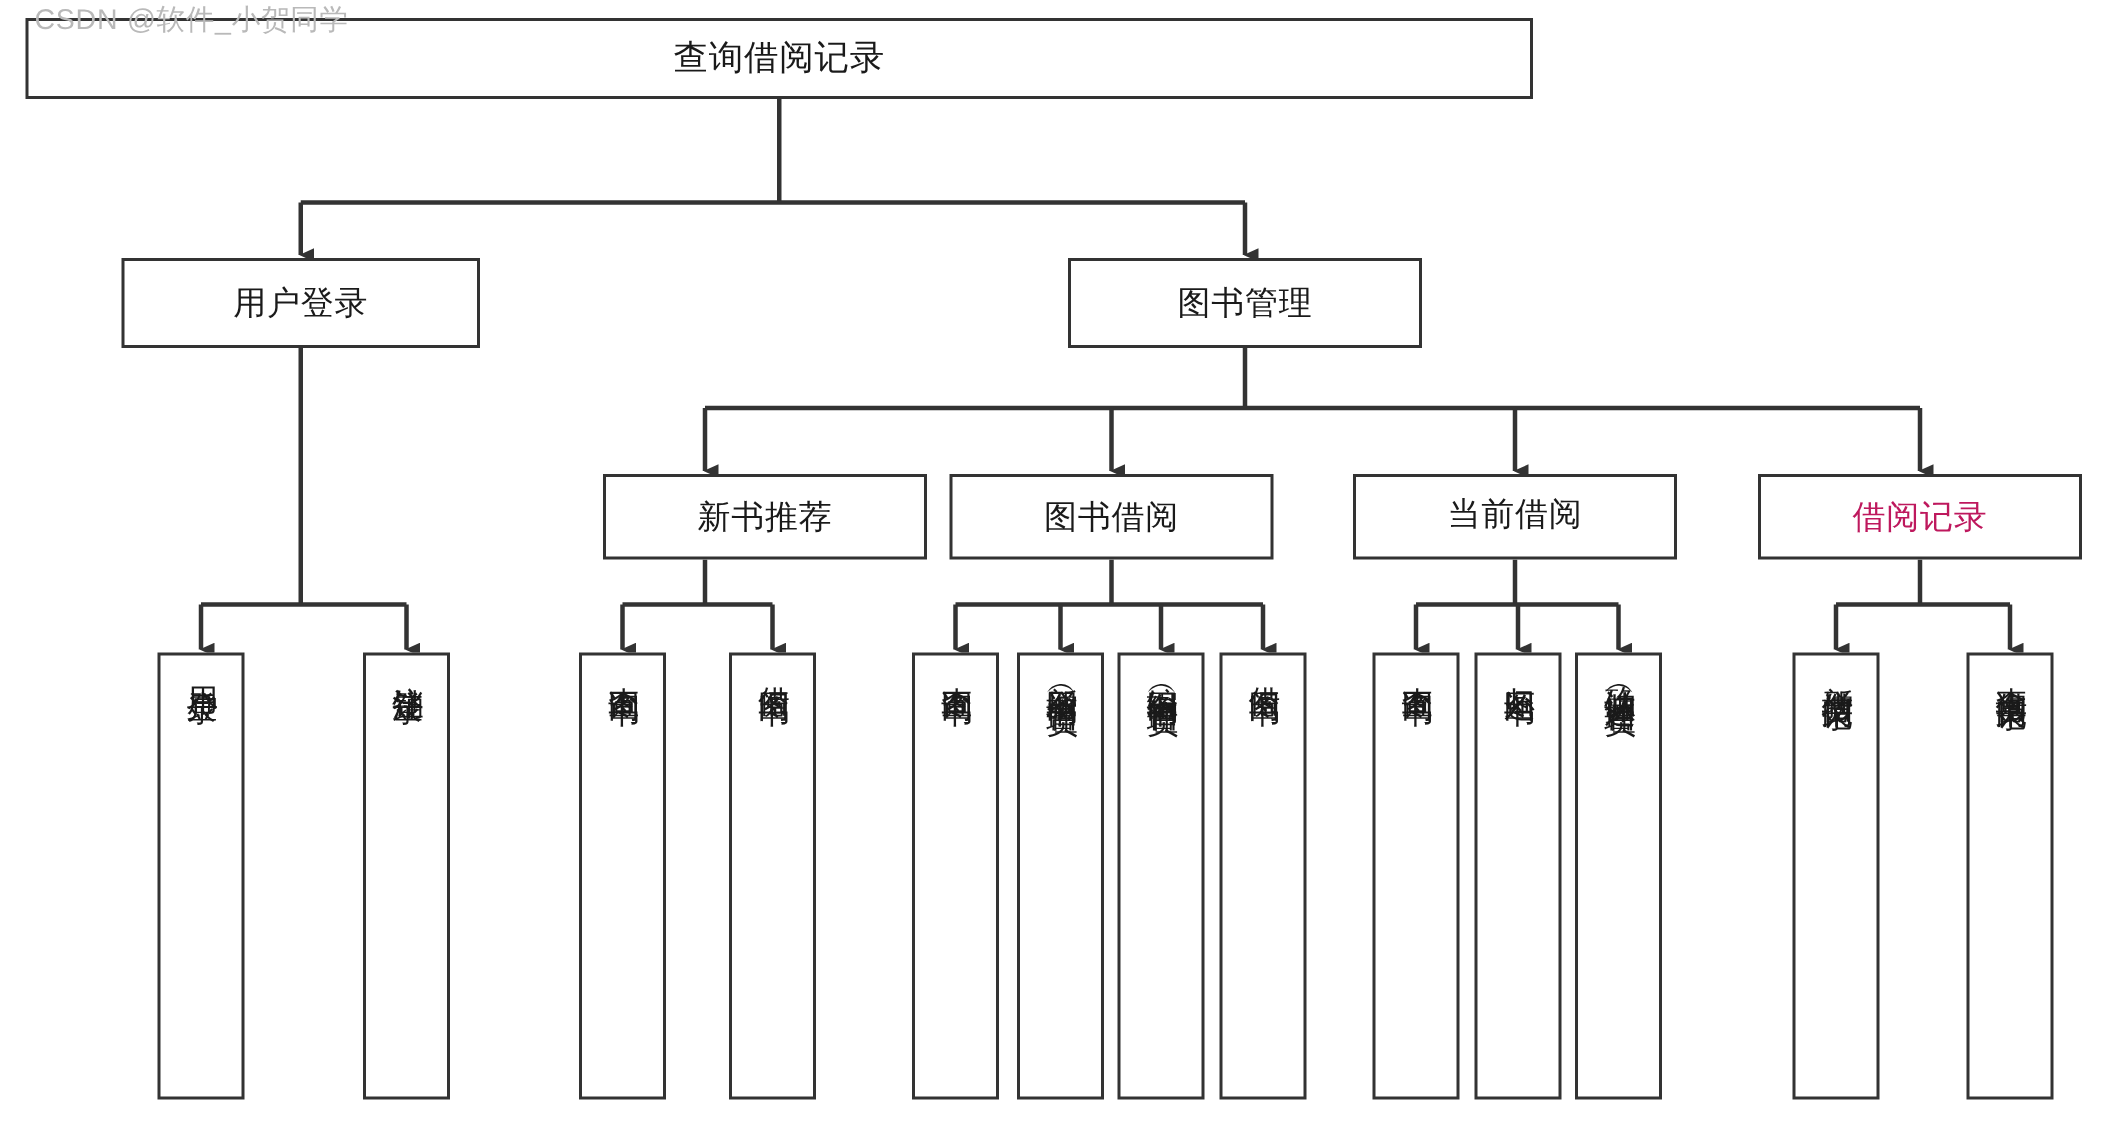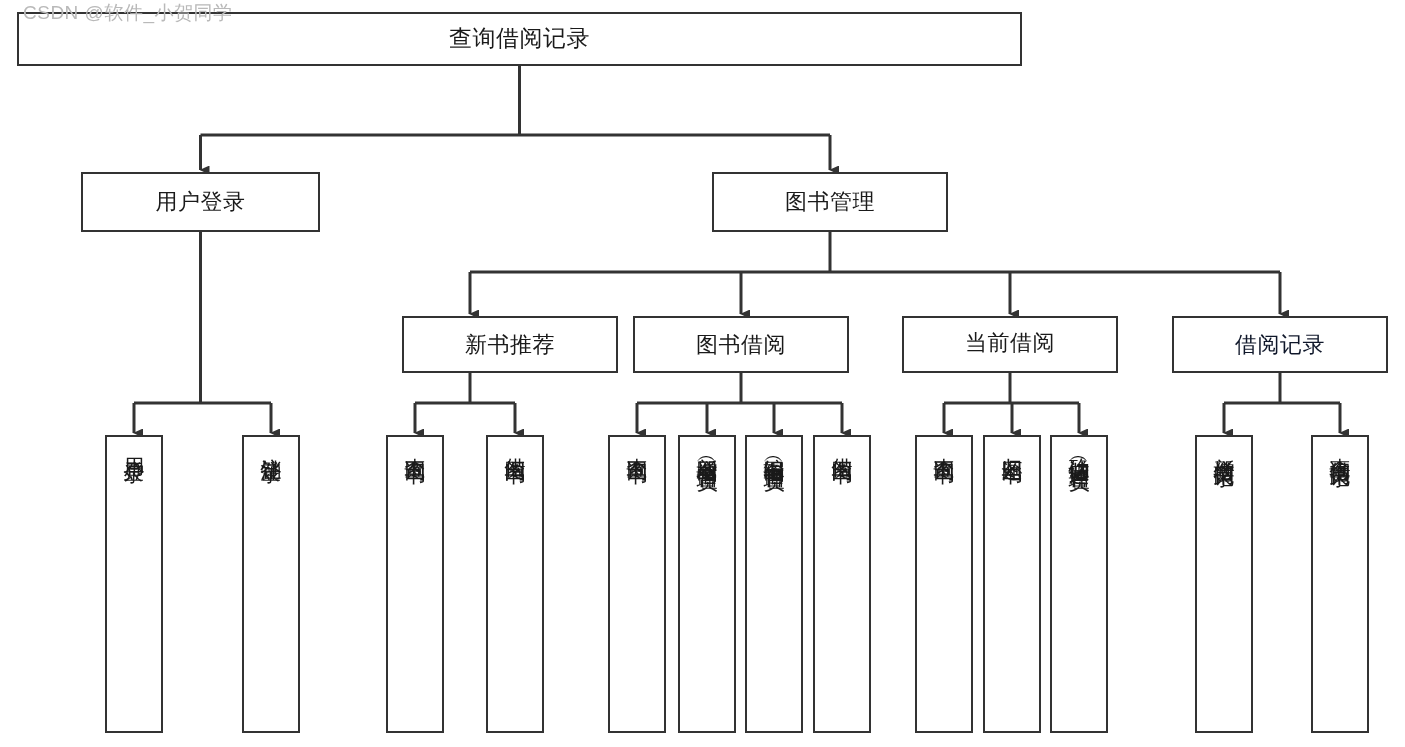--- a/index.html
+++ b/index.html
@@ -131,21 +131,21 @@
       <div class="node horizontal" style="left: 362px; top: 316px; width: 216px; height: 57px; border-color: rgb(51, 51, 51); margin-left: 40px;">
         <span class="node-label" style="color: rgb(26, 26, 26);">新书推荐</span>
       </div>
       <div class="node horizontal" style="left: 633px; top: 316px; width: 216px; height: 57px; border-color: rgb(51, 51, 51); align-items: center;">
         <span class="node-label" style="color: rgb(26, 26, 26);">图书借阅</span>
       </div>
       <div class="node horizontal" style="left: 902px; top: 316px; width: 216px; height: 57px; border-color: rgb(51, 51, 51); font-family: Liberation Mono, monospace;">
         <span class="node-label" style="color: rgb(26, 26, 26);">当前借阅</span>
       </div>
       <div class="node horizontal" style="left: 1172px; top: 316px; width: 216px; height: 57px; border-color: rgb(51, 51, 51);">
-        <span class="node-label" style="color: #0f172a;">借阅记录</span>
+        <span class="node-label" style="color: #be185d;">借阅记录</span>
       </div>
       <div class="node vertical" style="left: 105px; top: 435px; width: 58px; height: 298px; border-color: rgb(51, 51, 51);">
         <span class="node-label" style="color: rgb(26, 26, 26);">用户登录</span>
       </div>
       <div class="node vertical" style="left: 242px; top: 435px; width: 58px; height: 298px; border-color: rgb(51, 51, 51);">
         <span class="node-label" style="color: rgb(26, 26, 26);">注销登录</span>
       </div>
       <div class="node vertical" style="left: 386px; top: 435px; width: 58px; height: 298px; border-color: rgb(51, 51, 51);">
         <span class="node-label" style="color: rgb(26, 26, 26);">查询图书</span>
       </div>

